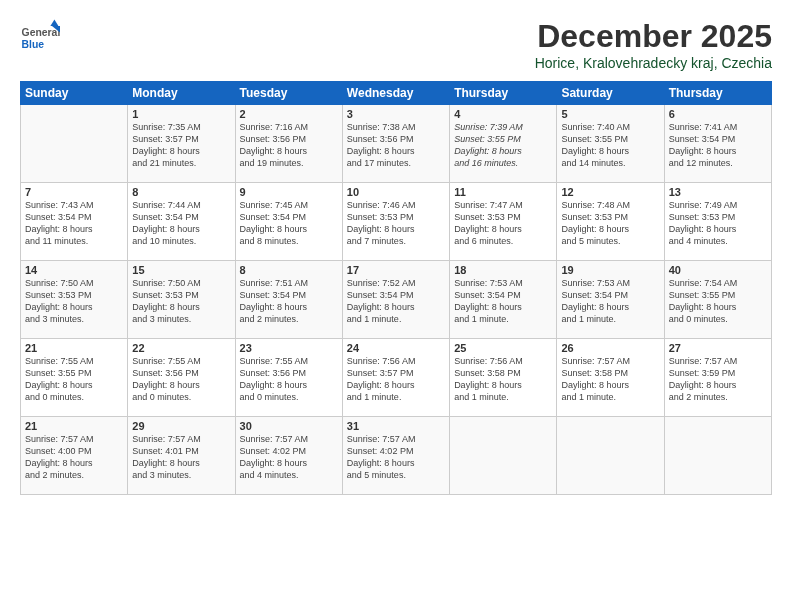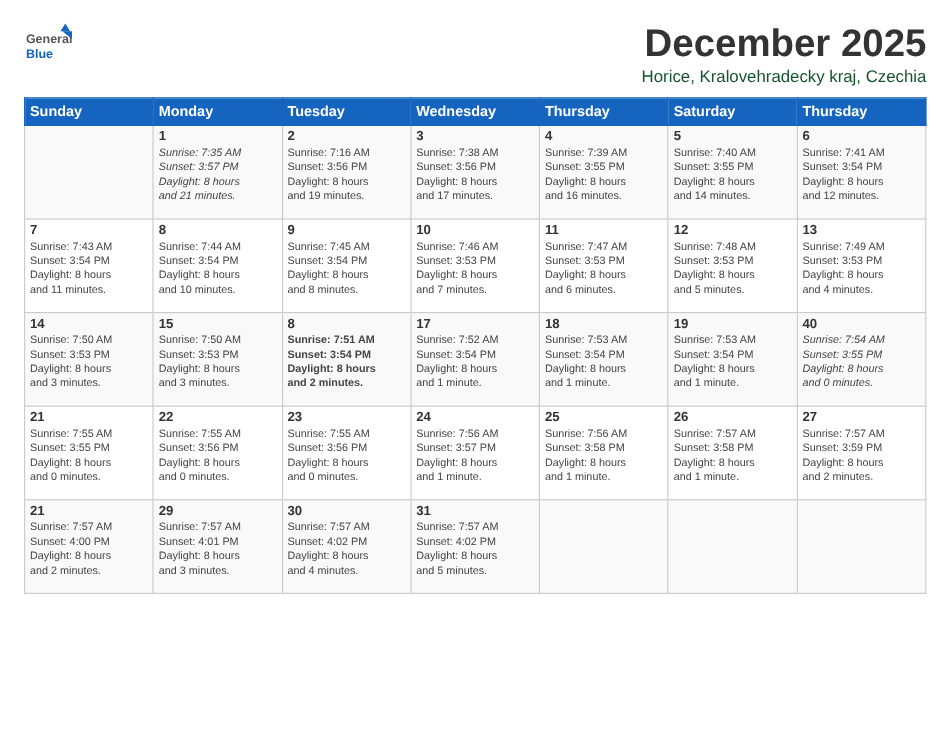--- a/index.html
+++ b/index.html
@@ -112,42 +112,42 @@
           <th>Thursday</th>
           <th>Saturday</th>
           <th>Thursday</th>
         </tr>
     </thead>
     <tbody id="calendar-body">
     <tr>
           <td></td>
           <td>
             <span class="day-num">1</span>
-            <div class="day-info" style="white-space: pre-line; font-style: italic;">Sunrise: 7:35 AM
+            <div class="day-info" style="white-space: pre-line;">Sunrise: 7:35 AM
 Sunset: 3:57 PM
 Daylight: 8 hours
 and 21 minutes.</div>
           </td>
           <td>
             <span class="day-num">2</span>
             <div class="day-info" style="white-space: pre-line;">Sunrise: 7:16 AM
 Sunset: 3:56 PM
 Daylight: 8 hours
 and 19 minutes.</div>
           </td>
           <td>
             <span class="day-num">3</span>
             <div class="day-info" style="white-space: pre-line;">Sunrise: 7:38 AM
 Sunset: 3:56 PM
 Daylight: 8 hours
 and 17 minutes.</div>
           </td>
           <td>
             <span class="day-num">4</span>
-            <div class="day-info" style="white-space: pre-line;">Sunrise: 7:39 AM
+            <div class="day-info" style="white-space: pre-line; font-style: italic;">Sunrise: 7:39 AM
 Sunset: 3:55 PM
 Daylight: 8 hours
 and 16 minutes.</div>
           </td>
           <td>
             <span class="day-num">5</span>
             <div class="day-info" style="white-space: pre-line;">Sunrise: 7:40 AM
 Sunset: 3:55 PM
 Daylight: 8 hours
 and 14 minutes.</div>
@@ -221,21 +221,21 @@
           </td>
           <td>
             <span class="day-num">15</span>
             <div class="day-info" style="white-space: pre-line;">Sunrise: 7:50 AM
 Sunset: 3:53 PM
 Daylight: 8 hours
 and 3 minutes.</div>
           </td>
           <td>
             <span class="day-num">8</span>
-            <div class="day-info" style="white-space: pre-line; font-weight: bold;">Sunrise: 7:51 AM
+            <div class="day-info" style="white-space: pre-line;">Sunrise: 7:51 AM
 Sunset: 3:54 PM
 Daylight: 8 hours
 and 2 minutes.</div>
           </td>
           <td>
             <span class="day-num">17</span>
             <div class="day-info" style="white-space: pre-line;">Sunrise: 7:52 AM
 Sunset: 3:54 PM
 Daylight: 8 hours
 and 1 minute.</div>
@@ -249,21 +249,21 @@
           </td>
           <td>
             <span class="day-num">19</span>
             <div class="day-info" style="white-space: pre-line;">Sunrise: 7:53 AM
 Sunset: 3:54 PM
 Daylight: 8 hours
 and 1 minute.</div>
           </td>
           <td>
             <span class="day-num">40</span>
-            <div class="day-info" style="white-space: pre-line; font-style: italic;">Sunrise: 7:54 AM
+            <div class="day-info" style="white-space: pre-line;">Sunrise: 7:54 AM
 Sunset: 3:55 PM
 Daylight: 8 hours
 and 0 minutes.</div>
           </td>
         </tr>
         <tr>
           <td>
             <span class="day-num">21</span>
             <div class="day-info" style="white-space: pre-line;">Sunrise: 7:55 AM
 Sunset: 3:55 PM

